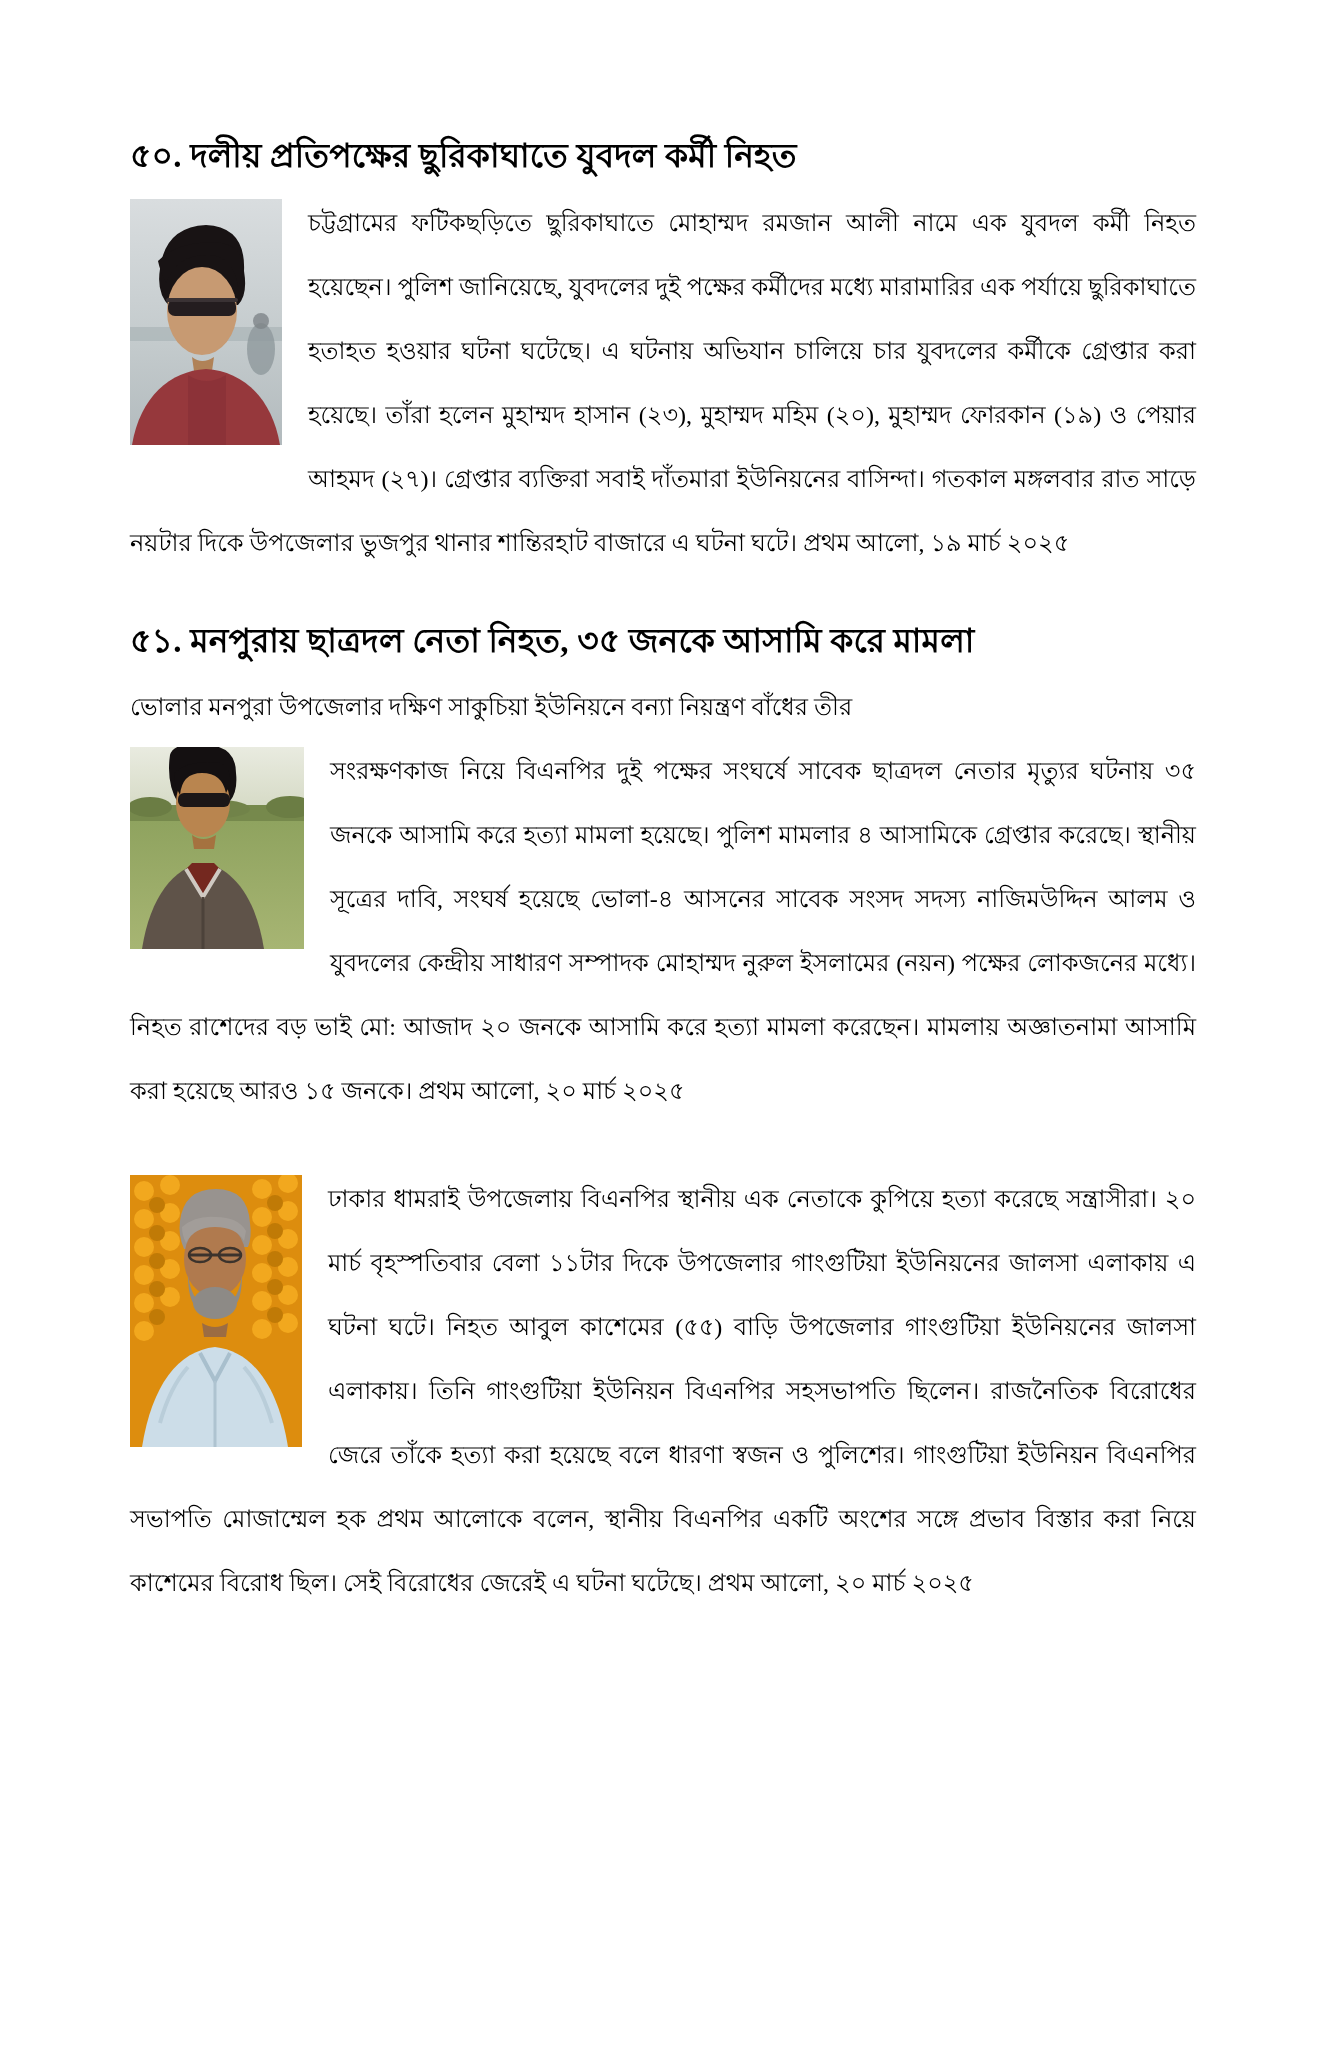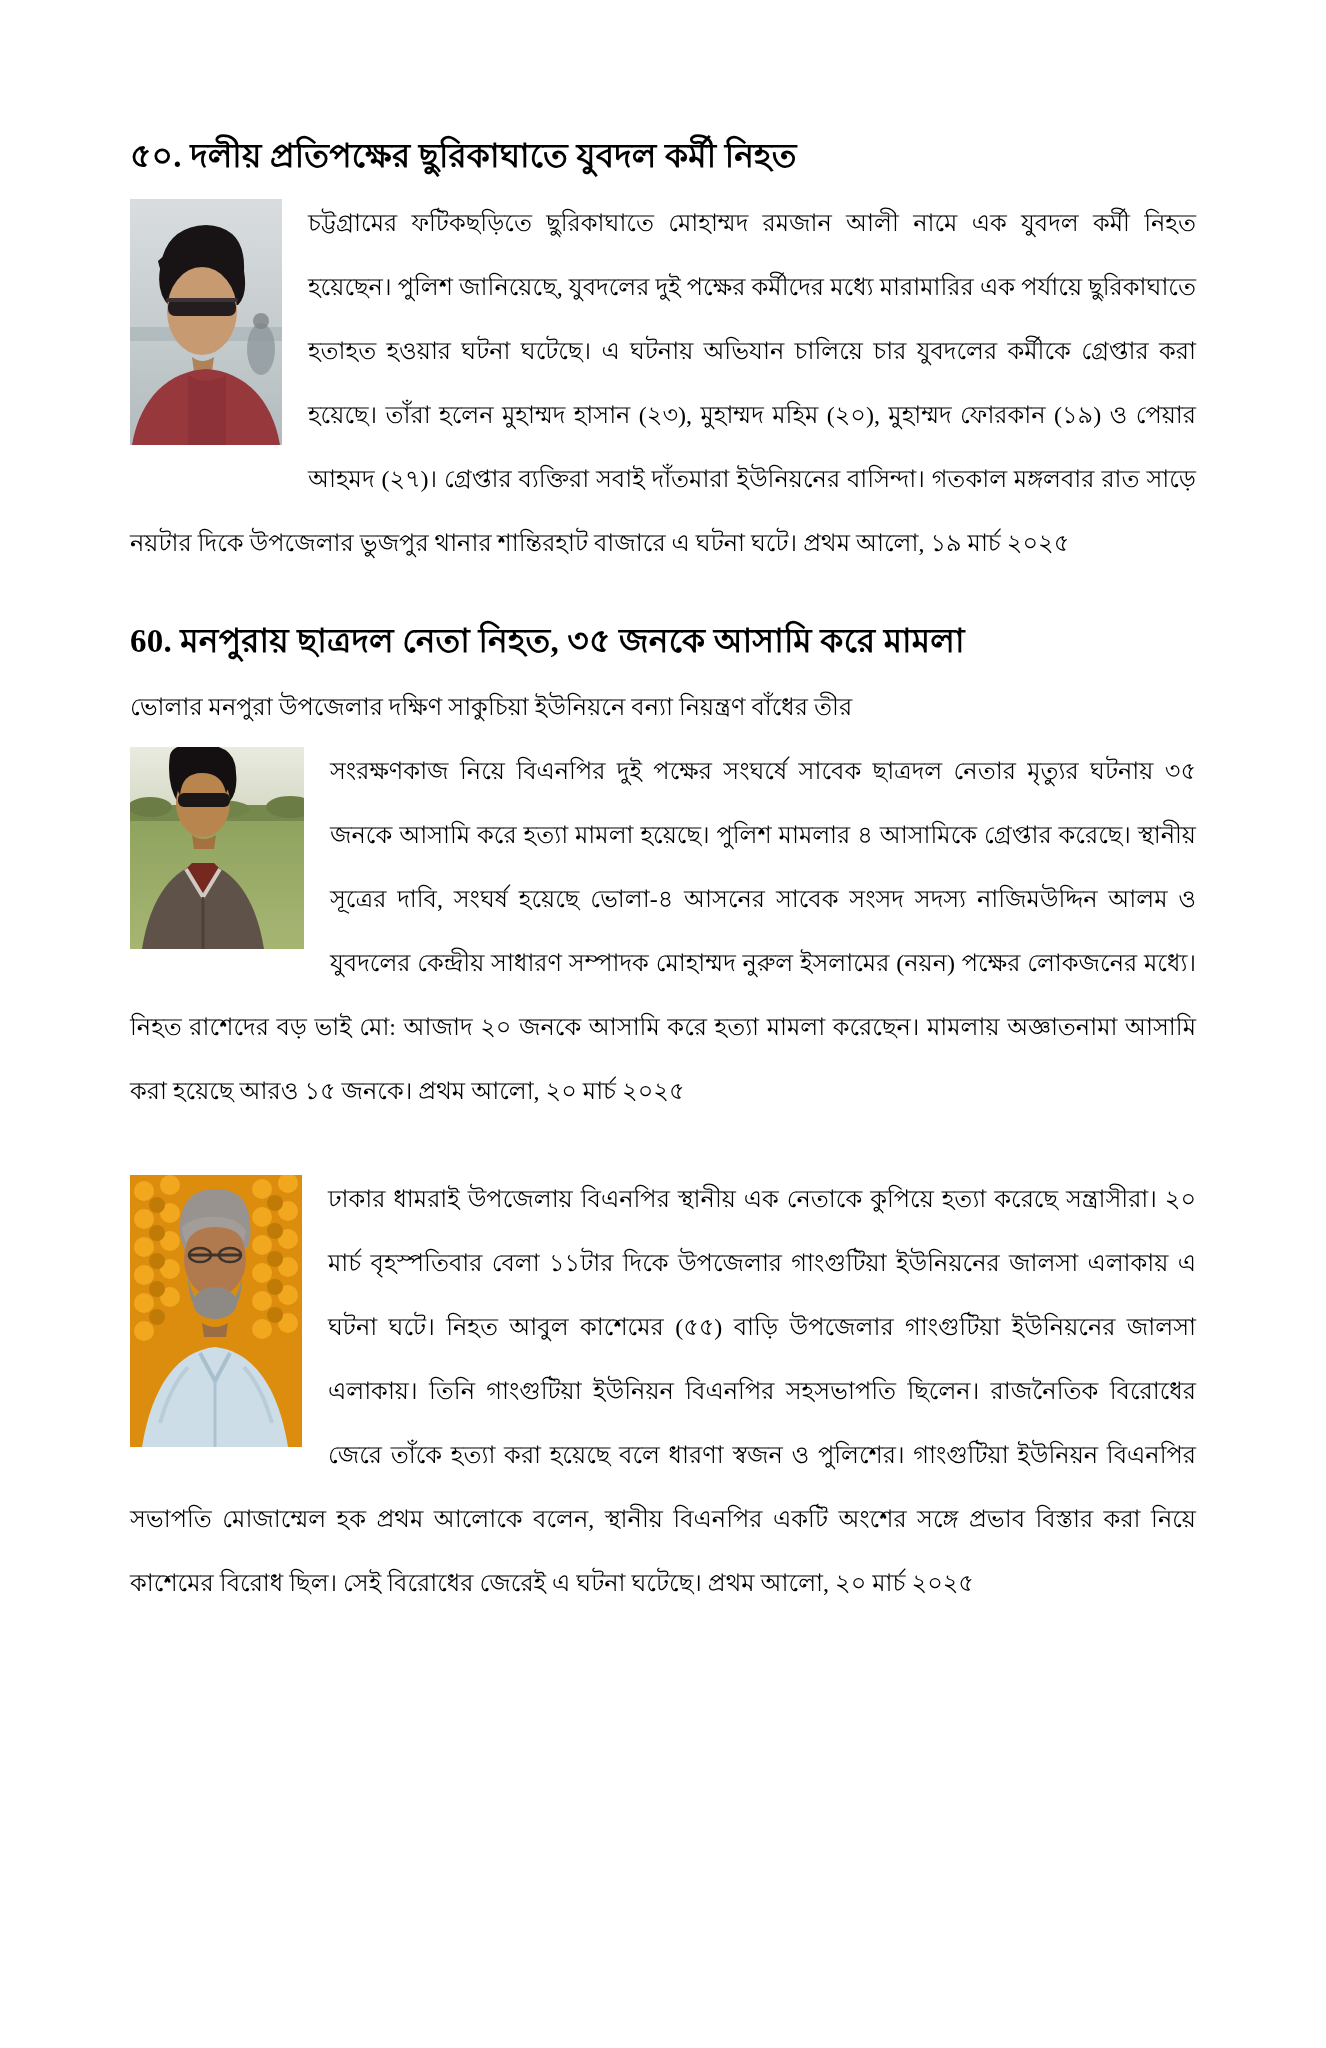--- a/index.html
+++ b/index.html
@@ -81,21 +81,21 @@
             <path d="M62,158 Q72,166 84,158 L82,172 L64,172 Z" fill="#b08257"></path>
             <path d="M2,246 C10,198 40,172 76,170 C112,172 142,198 150,246 Z" fill="#96383c"></path>
             <path d="M58,176 Q76,188 96,176 L96,246 L58,246 Z" fill="#8c3238"></path>
           </svg>
         </figure>
         <span>চট্টগ্রামের ফটিকছড়িতে ছুরিকাঘাতে মোহাম্মদ রমজান আলী নামে এক যুবদল কর্মী নিহত হয়েছেন। পুলিশ জানিয়েছে, যুবদলের দুই পক্ষের কর্মীদের মধ্যে মারামারির এক পর্যায়ে ছুরিকাঘাতে হতাহত হওয়ার ঘটনা ঘটেছে। এ ঘটনায় অভিযান চালিয়ে চার যুবদলের কর্মীকে গ্রেপ্তার করা হয়েছে। তাঁরা হলেন মুহাম্মদ হাসান (২৩), মুহাম্মদ মহিম (২০), মুহাম্মদ ফোরকান (১৯) ও পেয়ার আহমদ (২৭)। গ্রেপ্তার ব্যক্তিরা সবাই দাঁতমারা ইউনিয়নের বাসিন্দা। গতকাল মঙ্গলবার রাত সাড়ে নয়টার দিকে উপজেলার ভুজপুর থানার শান্তিরহাট বাজারে এ ঘটনা ঘটে। প্রথম আলো, ১৯ মার্চ ২০২৫</span>
       </div>
     </section>
 
     <section class="section">
-      <h2 class="section-heading">60. মনপুরায় ছাত্রদল নেতা নিহত, ৩৫ জনকে আসামি করে মামলা</h2>
+      <h2 class="section-heading">৫১. মনপুরায় ছাত্রদল নেতা নিহত, ৩৫ জনকে আসামি করে মামলা</h2>
       <p class="body-text lead">ভোলার মনপুরা উপজেলার দক্ষিণ সাকুচিয়া ইউনিয়নে বন্যা নিয়ন্ত্রণ বাঁধের তীর</p>
       <div class="body-text">
         <figure class="photo" role="img" aria-label="photo of a man with sunglasses and a dark jacket standing in front of a green paddy field">
           <svg width="174" height="202" viewBox="0 0 174 202">
             <defs>
               <linearGradient id="sky2" x1="0" y1="0" x2="0" y2="1">
                 <stop offset="0" stop-color="#e9ebe0"></stop>
                 <stop offset="1" stop-color="#d3d8c2"></stop>
               </linearGradient>
               <linearGradient id="field2" x1="0" y1="0" x2="0" y2="1">

